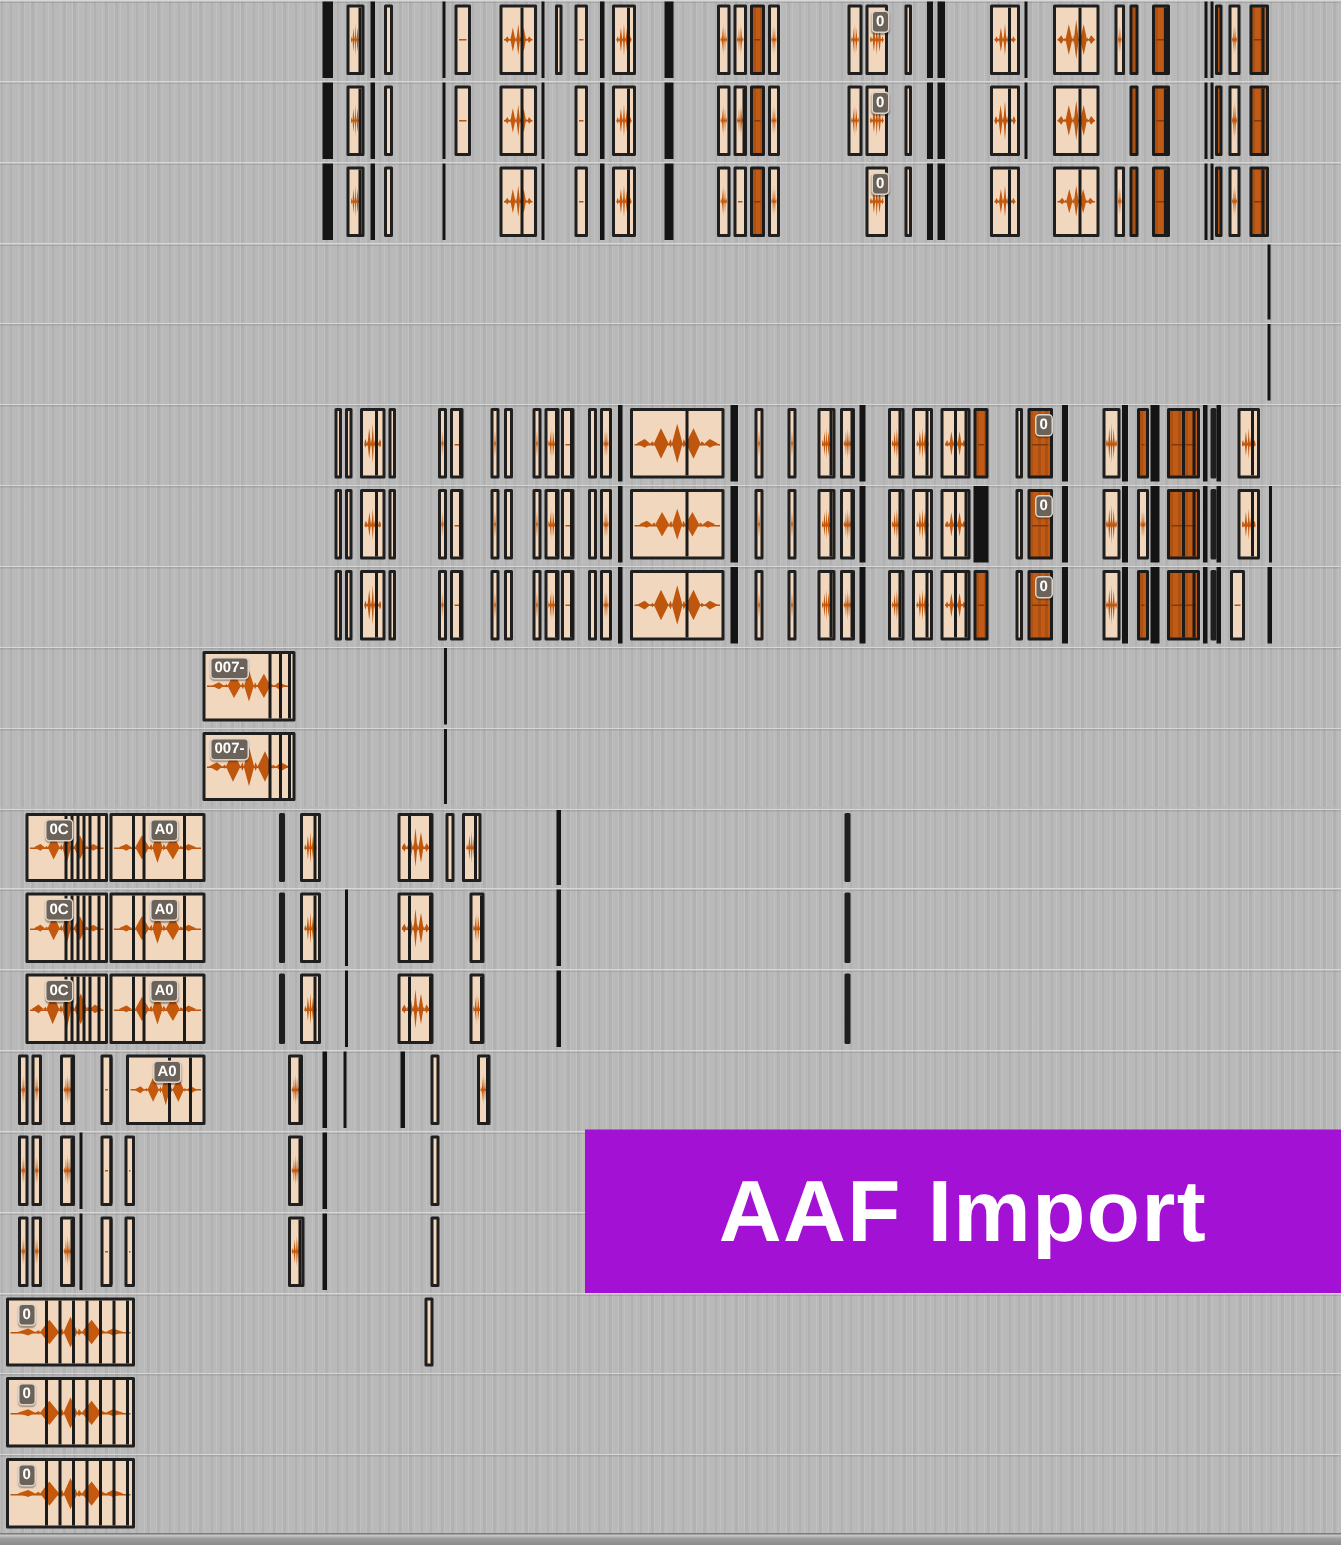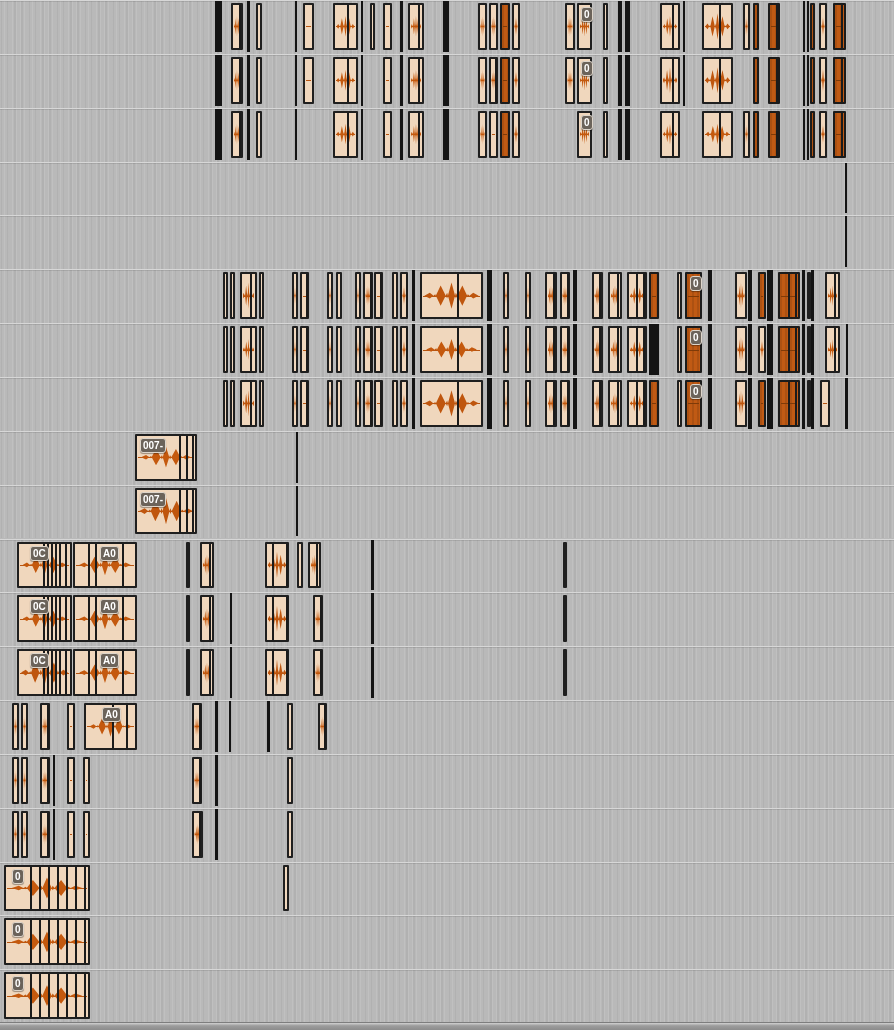--- a/index.html
+++ b/index.html
@@ -1021,14 +1021,17 @@
           <div class="seg" style="left: 33px;"></div>
           <div class="seg" style="left: 42px;"></div>
           <div class="seg" style="left: 51px;"></div>
           <div class="seg" style="left: 60px;"></div>
           <div class="seg" style="left: 69px;"></div>
           <div class="seg" style="left: 78px;"></div>
           <div class="badge" style="left: 6px;">0</div>
         </div>
       </div>
     </div>
+  <div id="banner">
+    <span>AAF Import</span>
+  </div>
   <div id="hbar"></div>
 </div>
 
 </body></html>

